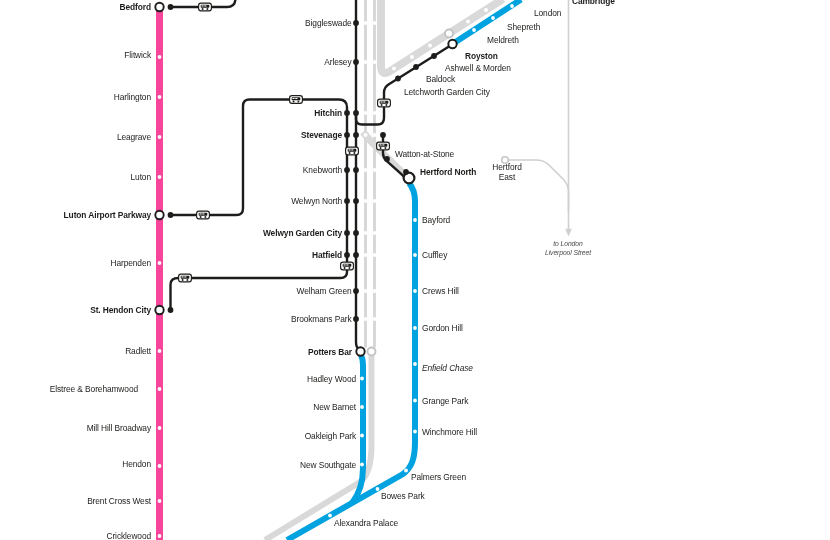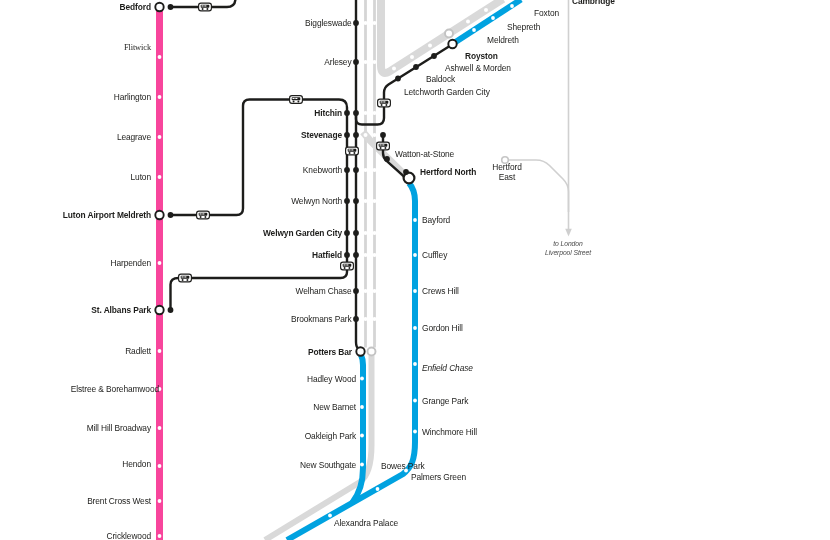--- a/index.html
+++ b/index.html
@@ -148,66 +148,66 @@
         <use href="#bus" x="178" y="273.5"></use>
         <use href="#bus" x="345" y="146.5"></use>
         <use href="#bus" x="340" y="261.5"></use>
         <use href="#bus" x="377" y="98.5"></use>
         <use href="#bus" x="376" y="141.5"></use>
       </g>
   </svg>
 
   <div class="labels">
       <div class="st b a-right" style="right: 679px; top: 7px;">Bedford</div>
-      <div class="st a-right" style="right: 679px; top: 48px; font-family: Liberation Serif, serif;">Flitwick</div>
+      <div class="st a-right" style="right: 679px; top: 55px;">Flitwick</div>
       <div class="st a-right" style="right: 679px; top: 97px;">Harlington</div>
       <div class="st a-right" style="right: 679px; top: 137px; margin-left: 15px;">Leagrave</div>
       <div class="st a-right" style="right: 679px; top: 177px;">Luton</div>
-      <div class="st b a-right" style="right: 679px; top: 215px;">Luton Airport Meldreth</div>
+      <div class="st b a-right" style="right: 679px; top: 215px;">Luton Airport Parkway</div>
       <div class="st a-right" style="right: 679px; top: 263px;">Harpenden</div>
-      <div class="st b a-right" style="right: 679px; top: 310px;">St. Albans Park</div>
+      <div class="st b a-right" style="right: 679px; top: 310px;">St. Hendon City</div>
       <div class="st a-right" style="right: 679px; top: 351px;">Radlett</div>
-      <div class="st a-right" style="right: 671px; top: 389px; margin-left: 46px;">Elstree &amp; Borehamwood</div>
+      <div class="st a-right" style="right: 692px; top: 389px; margin-left: 46px;">Elstree &amp; Borehamwood</div>
       <div class="st a-right" style="right: 679px; top: 428px;">Mill Hill Broadway</div>
       <div class="st a-right" style="right: 679px; top: 464px;">Hendon</div>
       <div class="st a-right" style="right: 679px; top: 501px;">Brent Cross West</div>
       <div class="st a-right" style="right: 679px; top: 536px;">Cricklewood</div>
       <div class="st a-right" style="right: 478.5px; top: 23px;">Biggleswade</div>
       <div class="st a-right" style="right: 478.5px; top: 62px;">Arlesey</div>
       <div class="st b a-right" style="right: 488px; top: 113px;">Hitchin</div>
       <div class="st b a-right" style="right: 488px; top: 135px;">Stevenage</div>
       <div class="st a-right" style="right: 488px; top: 170px; text-align: center;">Knebworth</div>
       <div class="st a-right" style="right: 488px; top: 201px;">Welwyn North</div>
       <div class="st b a-right" style="right: 488px; top: 233px;">Welwyn Garden City</div>
       <div class="st b a-right" style="right: 488px; top: 255px;">Hatfield</div>
-      <div class="st a-right" style="right: 478.5px; top: 291px;">Welham Chase</div>
+      <div class="st a-right" style="right: 478.5px; top: 291px;">Welham Green</div>
       <div class="st a-right" style="right: 478.5px; top: 319px;">Brookmans Park</div>
       <div class="st b a-right" style="right: 478px; top: 351.5px;">Potters Bar</div>
       <div class="st a-right" style="right: 474px; top: 378.5px;">Hadley Wood</div>
       <div class="st a-right" style="right: 474px; top: 407px;">New Barnet</div>
       <div class="st a-right" style="right: 474px; top: 435.5px;">Oakleigh Park</div>
       <div class="st a-right" style="right: 474px; top: 464.5px; text-align: center;">New Southgate</div>
       <div class="st a-left" style="left: 404px; top: 92px;">Letchworth Garden City</div>
       <div class="st a-left" style="left: 426px; top: 79px;">Baldock</div>
       <div class="st a-left" style="left: 445px; top: 68px;">Ashwell &amp; Morden</div>
       <div class="st b a-left" style="left: 465px; top: 56px;">Royston</div>
       <div class="st a-left" style="left: 487px; top: 40px;">Meldreth</div>
       <div class="st a-left" style="left: 507px; top: 27px;">Shepreth</div>
-      <div class="st a-left" style="left: 534px; top: 13px;">Foxton</div>
+      <div class="st a-left" style="left: 534px; top: 13px;">London</div>
       <div class="st b a-left" style="left: 572px; top: 1px;">Cambridge</div>
       <div class="st a-left" style="left: 395px; top: 154px;">Watton-at-Stone</div>
       <div class="st b a-left" style="left: 420px; top: 172px;">Hertford North</div>
       <div class="st a-center" style="left: 507px; top: 171.5px;">Hertford
 East</div>
       <div class="st note a-center" style="left: 568px; top: 248px;">to London
 Liverpool Street</div>
       <div class="st a-left" style="left: 422px; top: 220px;">Bayford</div>
       <div class="st a-left" style="left: 422px; top: 255px;">Cuffley</div>
       <div class="st a-left" style="left: 422px; top: 291px;">Crews Hill</div>
       <div class="st a-left" style="left: 422px; top: 328px;">Gordon Hill</div>
       <div class="st a-left" style="left: 422px; top: 368px; font-style: italic;">Enfield Chase</div>
       <div class="st a-left" style="left: 422px; top: 400.5px;">Grange Park</div>
       <div class="st a-left" style="left: 422px; top: 431.5px;">Winchmore Hill</div>
       <div class="st a-left" style="left: 411px; top: 477px;">Palmers Green</div>
-      <div class="st a-left" style="left: 381px; top: 466px;">Bowes Park</div>
+      <div class="st a-left" style="left: 381px; top: 496px;">Bowes Park</div>
       <div class="st a-left" style="left: 334px; top: 522.5px;">Alexandra Palace</div>
     </div>
 </div>
 
 </body></html>

